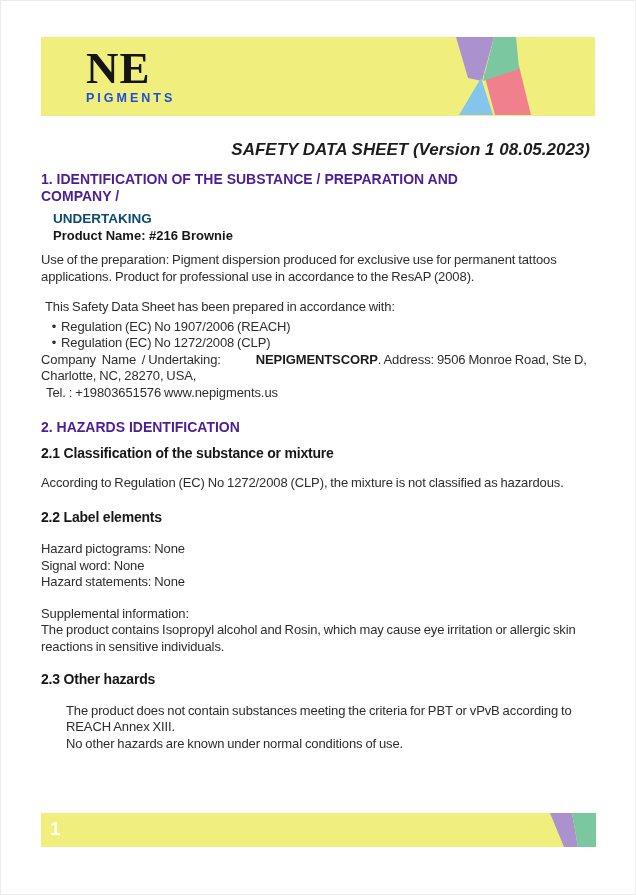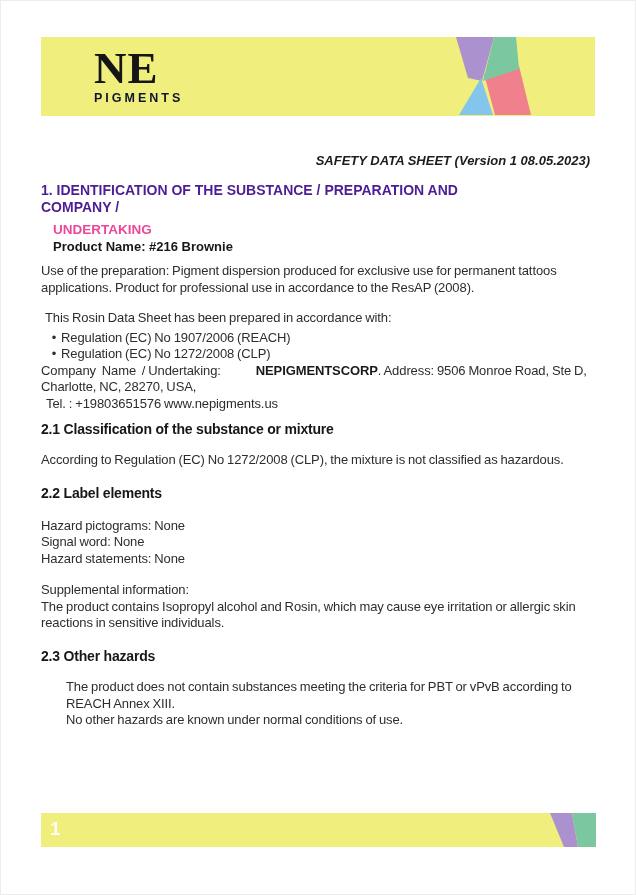--- a/index.html
+++ b/index.html
@@ -19,63 +19,63 @@
   .content { padding: 0 40px; }
 
   
   .banner {
     margin-top: 36px;
     height: 79px;
     position: relative;
     overflow: hidden;
   }
   .banner-svg { position: absolute; top: 0; left: 0; width: 556px; height: 79px; display: block; }
-  .logo { position: absolute; top: 9px; left: 53px; }
+  .logo { position: absolute; top: 9px; left: 45px; }
   .logo-main {
     font-family: "Liberation Serif", serif;
     font-weight: 700;
     font-size: 45px;
     line-height: 44px;
     letter-spacing: 1px;
     color: #151515;
   }
   .logo-sub {
     font-size: 12.5px;
     font-weight: 700;
     letter-spacing: 3px;
-    color: #0f172a;
+    color: #1d4ed8;
     margin-top: 1px;
   }
 
   
   .meta {
-    margin-top: 38px;
+    margin-top: 27px;
     text-align: right;
     padding-right: 5px;
-    font-size: 13px;
+    font-size: 17px;
     font-weight: 700;
     font-style: italic;
     color: #1d1d1d;
     line-height: 14px;
   }
 
   
   .sec-title {
     font-size: 14px;
     font-weight: 700;
     color: #4c1d95;
     line-height: 16.5px;
   }
   .s1-title { margin-top: 14px; }
   .s1-undertaking {
     margin-top: 7px;
     padding-left: 12px;
     font-size: 13.5px;
     font-weight: 700;
-    color: #ec4899;
+    color: #0c4a6e;
     line-height: 16.5px;
   }
   .s1-product {
     padding-left: 12px;
     font-size: 13px;
     font-weight: 700;
     color: #171717;
     line-height: 16.5px;
   }
   .para {
@@ -149,34 +149,35 @@
 
     <div class="sec-title s1-title">
       <div>1. IDENTIFICATION OF THE SUBSTANCE / PREPARATION AND</div>
       <div>COMPANY /</div>
     </div>
     <div class="s1-undertaking">UNDERTAKING</div>
     <div class="s1-product">Product Name: #216 Brownie</div>
 
     <div class="para use-para">Use of the preparation: Pigment dispersion produced for exclusive use for permanent tattoos applications. Product for professional use in accordance to the ResAP (2008).</div>
 
-    <div class="para prepared">This Rosin Data Sheet has been prepared in accordance with:</div>
+    <div class="para prepared">This Safety Data Sheet has been prepared in accordance with:</div>
 
     <div class="bullets">
       <div class="bullet-row para">
         <span>Regulation (EC) No 1907/2006 (REACH)</span>
       </div>
       <div class="bullet-row para">
         <span>Regulation (EC) No 1272/2008 (CLP)</span>
       </div>
     </div>
 
     <div class="para company"><span class="pre">Company  Name  / Undertaking: </span><b>NEPIGMENTSCORP</b><span class="pre">. Address: 9506 Monroe Road, Ste D, Charlotte, NC, 28270, USA,</span></div>
     <div class="para tel-line">Tel. : +19803651576 www.nepigments.us</div>
 
+    <div class="sec-title s2-title">2. HAZARDS IDENTIFICATION</div>
 
     <div class="subsec sub1-title">2.1 Classification of the substance or mixture</div>
     <div class="para sub1-body">According to Regulation (EC) No 1272/2008 (CLP), the mixture is not classified as hazardous.</div>
 
     <div class="subsec sub2-title">2.2 Label elements</div>
     <div class="labels">
       <div class="para">Hazard pictograms: None</div>
       <div class="para">Signal word: None</div>
       <div class="para">Hazard statements: None</div>
     </div>

